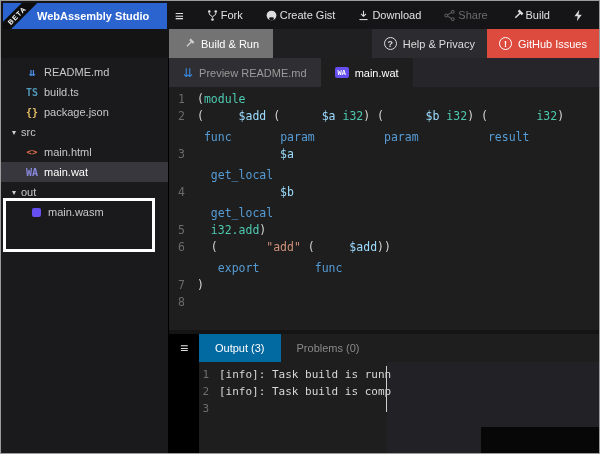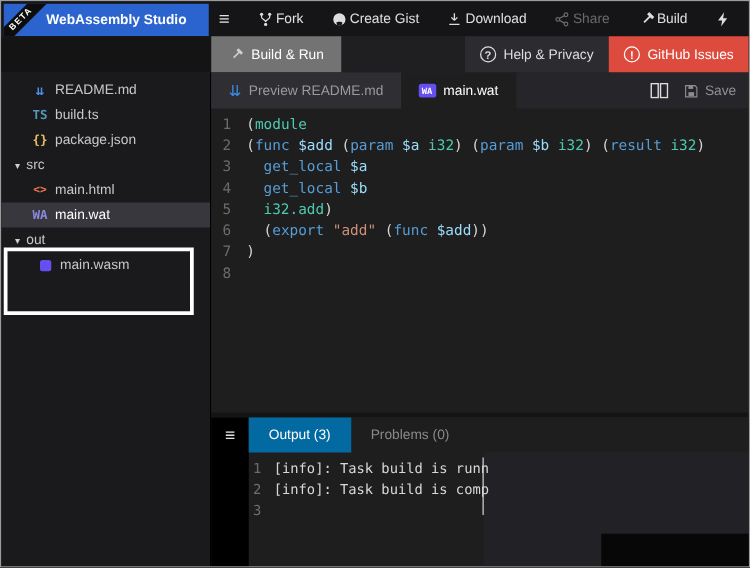--- a/index.html
+++ b/index.html
@@ -56,21 +56,21 @@
   .wabadge{display:inline-flex;align-items:center;justify-content:center;font-family:"DejaVu Sans Mono",monospace;
     font-size:7px;font-weight:bold;color:#fff;background:#654ff0;border-radius:2px;width:14px;height:11px;}
   .tabsbar .right{margin-left:auto;display:flex;align-items:center;gap:12px;padding-right:10px;}
   .save{display:flex;align-items:center;gap:5px;font-size:11px;color:#8f8f8f;cursor:pointer;}
 
   
   .codearea{position:absolute;left:168px;top:86px;right:0;height:243px;background:#1e1e1e;overflow:hidden;
     font-family:"DejaVu Sans Mono",monospace;font-size:11.5px;line-height:17px;padding-top:4px;}
   .cline{display:flex;white-space:pre;}
   .lnum{width:28px;text-align:right;padding-right:12px;color:#6b6b6b;flex:none;}
-  .tok-p{color:#d4d4d4;}.tok-k{color:#569cd6;}.tok-t{color:#4ec9b0;}.tok-v{color:#9cdcfe;}.tok-s{color:#ce9178;}
+  .tok-p{color:#d4d4d4;}.tok-k{color:#569cd6;margin-top:21px;}.tok-t{color:#4ec9b0;}.tok-v{color:#9cdcfe;}.tok-s{color:#ce9178;}
 
   
   .splitter{position:absolute;left:168px;top:329px;right:0;height:4px;background:#141414;cursor:row-resize;}
   .bottom{position:absolute;left:168px;top:333px;right:0;bottom:0;background:#1e1e1e;}
   .bstrip{position:absolute;left:0;top:0;bottom:0;width:30px;background:#000;display:flex;justify-content:center;padding-top:6px;}
   .bstrip .menu-glyph{font-size:14px;}
   .btabs{position:absolute;left:30px;top:0;right:0;height:28px;display:flex;align-items:stretch;background:#1e1e1e;}
   .btab{display:flex;align-items:center;padding:0 16px;font-size:11px;color:#8a8a8a;cursor:pointer;}
   .btab.active{background:#0369a1;color:#fff;}
   .bcontent{position:absolute;left:30px;top:28px;right:0;bottom:0;font-family:"DejaVu Sans Mono",monospace;
@@ -211,34 +211,20 @@
 
   <div class="tabsbar">
     <div class="etab">
       <span class="picon">⇊</span>
       <span>Preview README.md</span>
     </div>
     <div class="etab active">
       <span class="wabadge">WA</span>
       <span>main.wat</span>
     </div>
-    <div class="right">
-      <svg width="15" height="13" viewBox="0 0 16 14">
-        <rect x="1" y="1" width="6" height="12" fill="none" stroke="#ddd" stroke-width="1.2"></rect>
-        <rect x="9" y="1" width="6" height="12" fill="none" stroke="#ddd" stroke-width="1.2"></rect>
-      </svg>
-      <span class="save">
-        <svg width="12" height="12" viewBox="0 0 16 16">
-          <path d="M2 2h10l2 2v10H2z" fill="none" stroke="#8f8f8f" stroke-width="1.2"></path>
-          <rect x="5" y="9" width="6" height="4" fill="#8f8f8f"></rect>
-            <rect x="5" y="2.5" width="5" height="3" fill="#8f8f8f"></rect>
-        </svg>
-        <span>Save</span>
-      </span>
-    </div>
   </div>
 
   <div class="codearea">
     <div id="code-lines">
         <div class="cline"><span class="lnum">1</span><span class="tok-p">(</span><span class="tok-t">module</span></div>
         <div class="cline"><span class="lnum">2</span><span class="tok-p">(</span><span class="tok-k">func </span><span class="tok-v">$add </span><span class="tok-p">(</span><span class="tok-k">param </span><span class="tok-v">$a </span><span class="tok-t">i32</span><span class="tok-p">) (</span><span class="tok-k">param </span><span class="tok-v">$b </span><span class="tok-t">i32</span><span class="tok-p">) (</span><span class="tok-k">result </span><span class="tok-t">i32</span><span class="tok-p">)</span></div>
         <div class="cline"><span class="lnum">3</span><span class="tok-k">  get_local </span><span class="tok-v">$a</span></div>
         <div class="cline"><span class="lnum">4</span><span class="tok-k">  get_local </span><span class="tok-v">$b</span></div>
         <div class="cline"><span class="lnum">5</span><span class="tok-t">  i32.add</span><span class="tok-p">)</span></div>
         <div class="cline"><span class="lnum">6</span><span class="tok-p">  (</span><span class="tok-k">export </span><span class="tok-s">"add" </span><span class="tok-p">(</span><span class="tok-k">func </span><span class="tok-v">$add</span><span class="tok-p">))</span></div>

